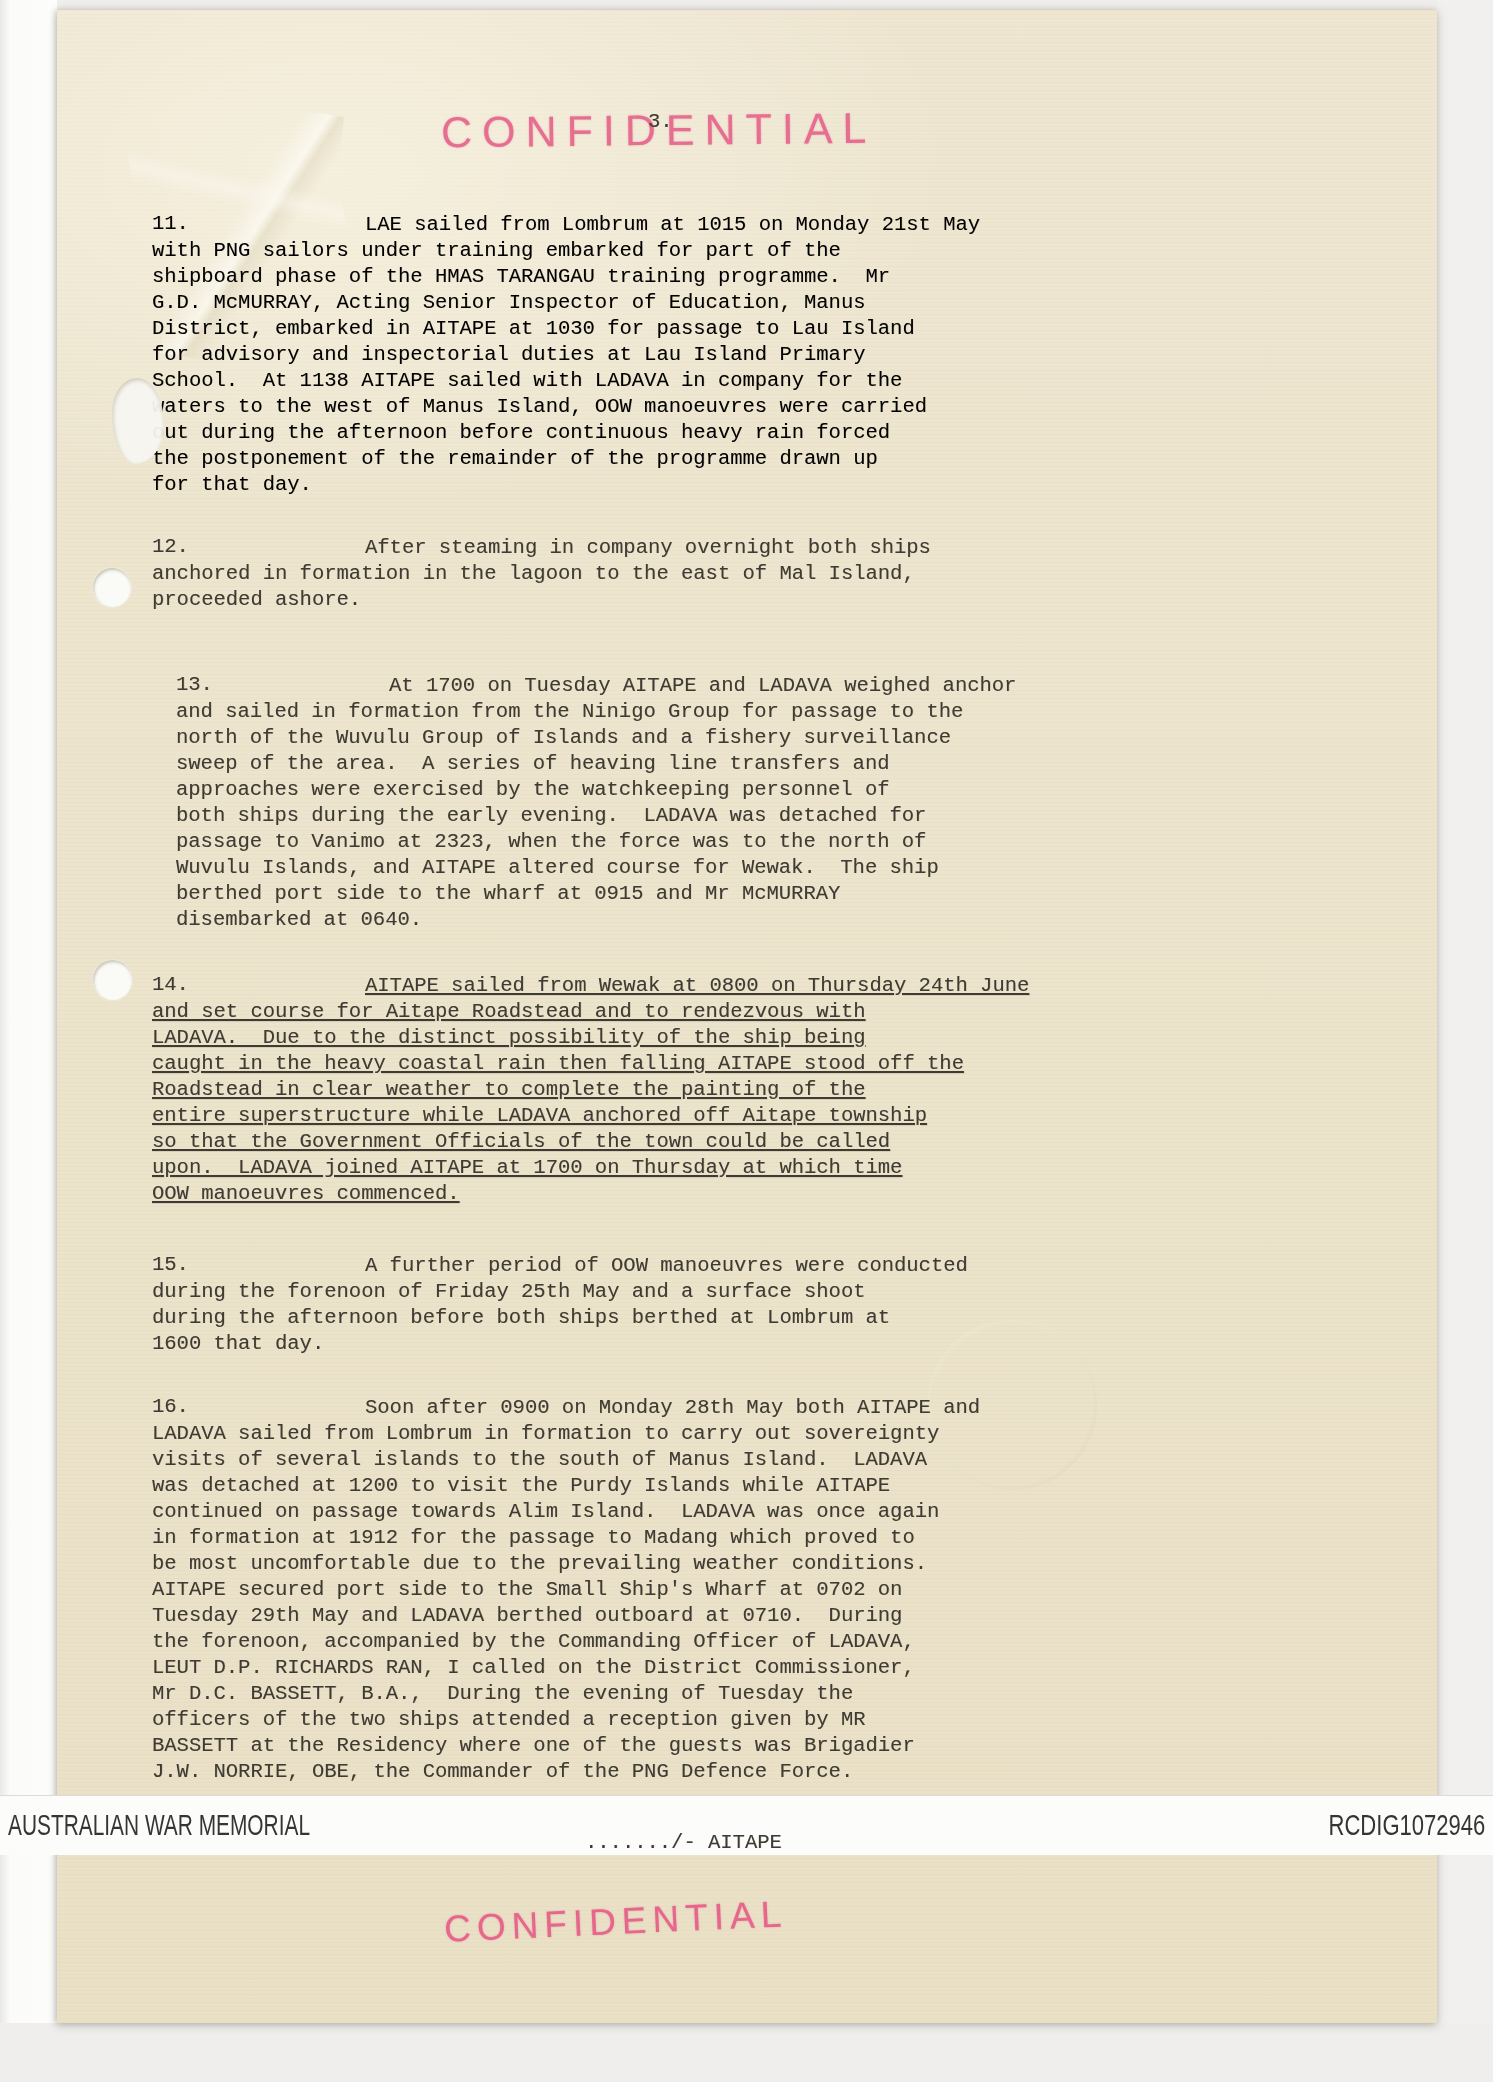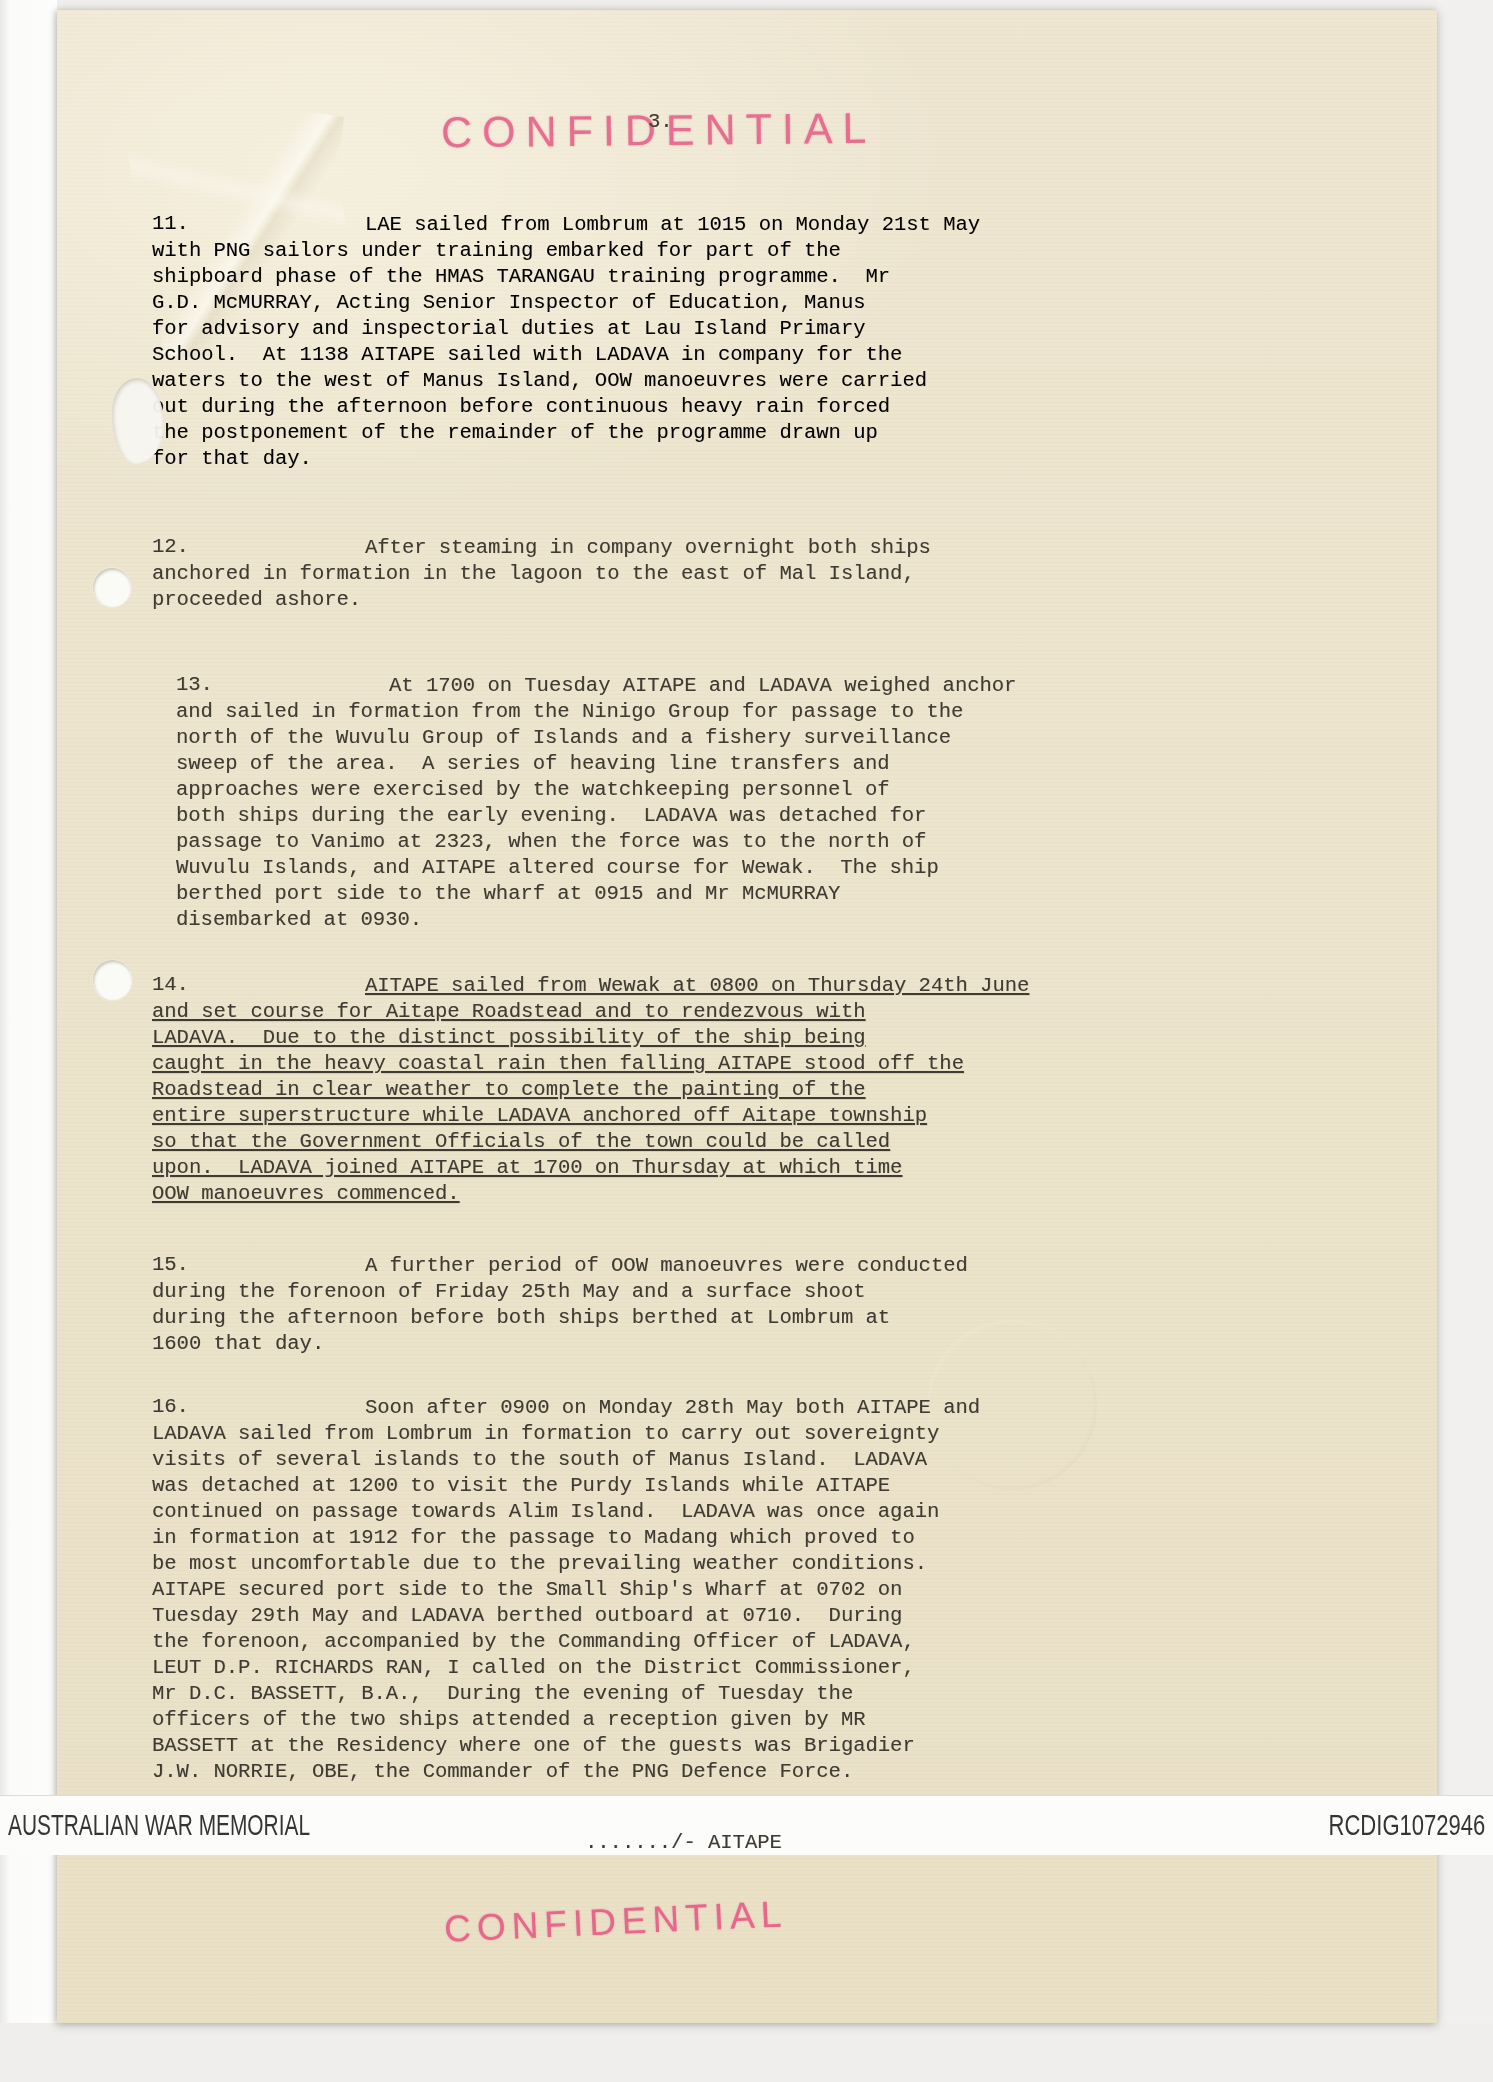--- a/index.html
+++ b/index.html
@@ -103,20 +103,21 @@
 
   <div class="type page-number" style="color: rgb(63, 59, 51);">3.</div>
 
   <div id="doc">
       <div class="para type" style="top: 212px; color: #000000;">
         <span class="pnum">11.</span>
         <div class="pline first">LAE sailed from Lombrum at 1015 on Monday 21st May</div>
         <div class="pline">with PNG sailors under training embarked for part of the</div>
         <div class="pline">shipboard phase of the HMAS TARANGAU training programme.  Mr</div>
         <div class="pline">G.D. McMURRAY, Acting Senior Inspector of Education, Manus</div>
+        <div class="pline">District, embarked in AITAPE at 1030 for passage to Lau Island</div>
         <div class="pline">for advisory and inspectorial duties at Lau Island Primary</div>
         <div class="pline">School.  At 1138 AITAPE sailed with LADAVA in company for the</div>
         <div class="pline">waters to the west of Manus Island, OOW manoeuvres were carried</div>
         <div class="pline">out during the afternoon before continuous heavy rain forced</div>
         <div class="pline">the postponement of the remainder of the programme drawn up</div>
         <div class="pline">for that day.</div>
       </div>
       <div class="para type" style="top: 535px; color: rgb(63, 59, 51);">
         <span class="pnum">12.</span>
         <div class="pline first">After steaming in company overnight both ships</div>
@@ -127,21 +128,21 @@
         <span class="pnum">13.</span>
         <div class="pline first">At 1700 on Tuesday AITAPE and LADAVA weighed anchor</div>
         <div class="pline">and sailed in formation from the Ninigo Group for passage to the</div>
         <div class="pline">north of the Wuvulu Group of Islands and a fishery surveillance</div>
         <div class="pline">sweep of the area.  A series of heaving line transfers and</div>
         <div class="pline">approaches were exercised by the watchkeeping personnel of</div>
         <div class="pline">both ships during the early evening.  LADAVA was detached for</div>
         <div class="pline">passage to Vanimo at 2323, when the force was to the north of</div>
         <div class="pline">Wuvulu Islands, and AITAPE altered course for Wewak.  The ship</div>
         <div class="pline">berthed port side to the wharf at 0915 and Mr McMURRAY</div>
-        <div class="pline">disembarked at 0930.</div>
+        <div class="pline">disembarked at 0640.</div>
       </div>
       <div class="para type" style="top: 973px; color: rgb(63, 59, 51); text-decoration: underline;">
         <span class="pnum">14.</span>
         <div class="pline first">AITAPE sailed from Wewak at 0800 on Thursday 24th June</div>
         <div class="pline">and set course for Aitape Roadstead and to rendezvous with</div>
         <div class="pline">LADAVA.  Due to the distinct possibility of the ship being</div>
         <div class="pline">caught in the heavy coastal rain then falling AITAPE stood off the</div>
         <div class="pline">Roadstead in clear weather to complete the painting of the</div>
         <div class="pline">entire superstructure while LADAVA anchored off Aitape township</div>
         <div class="pline">so that the Government Officials of the town could be called</div>

